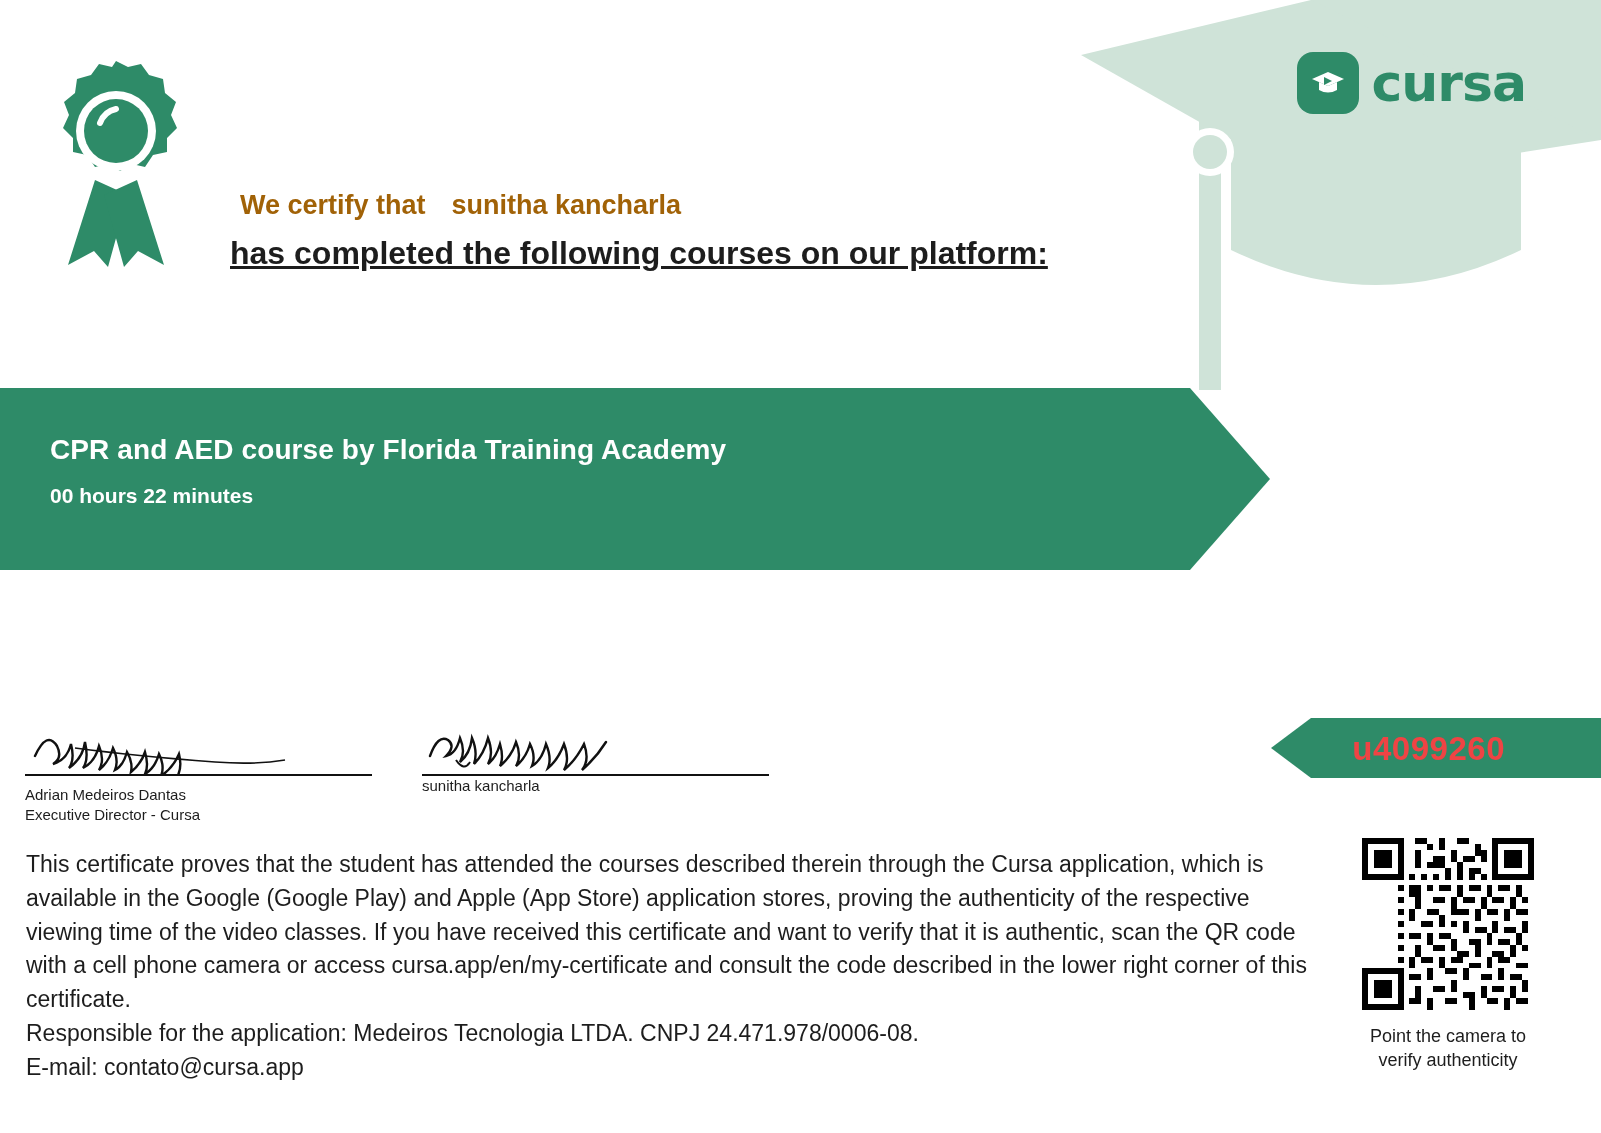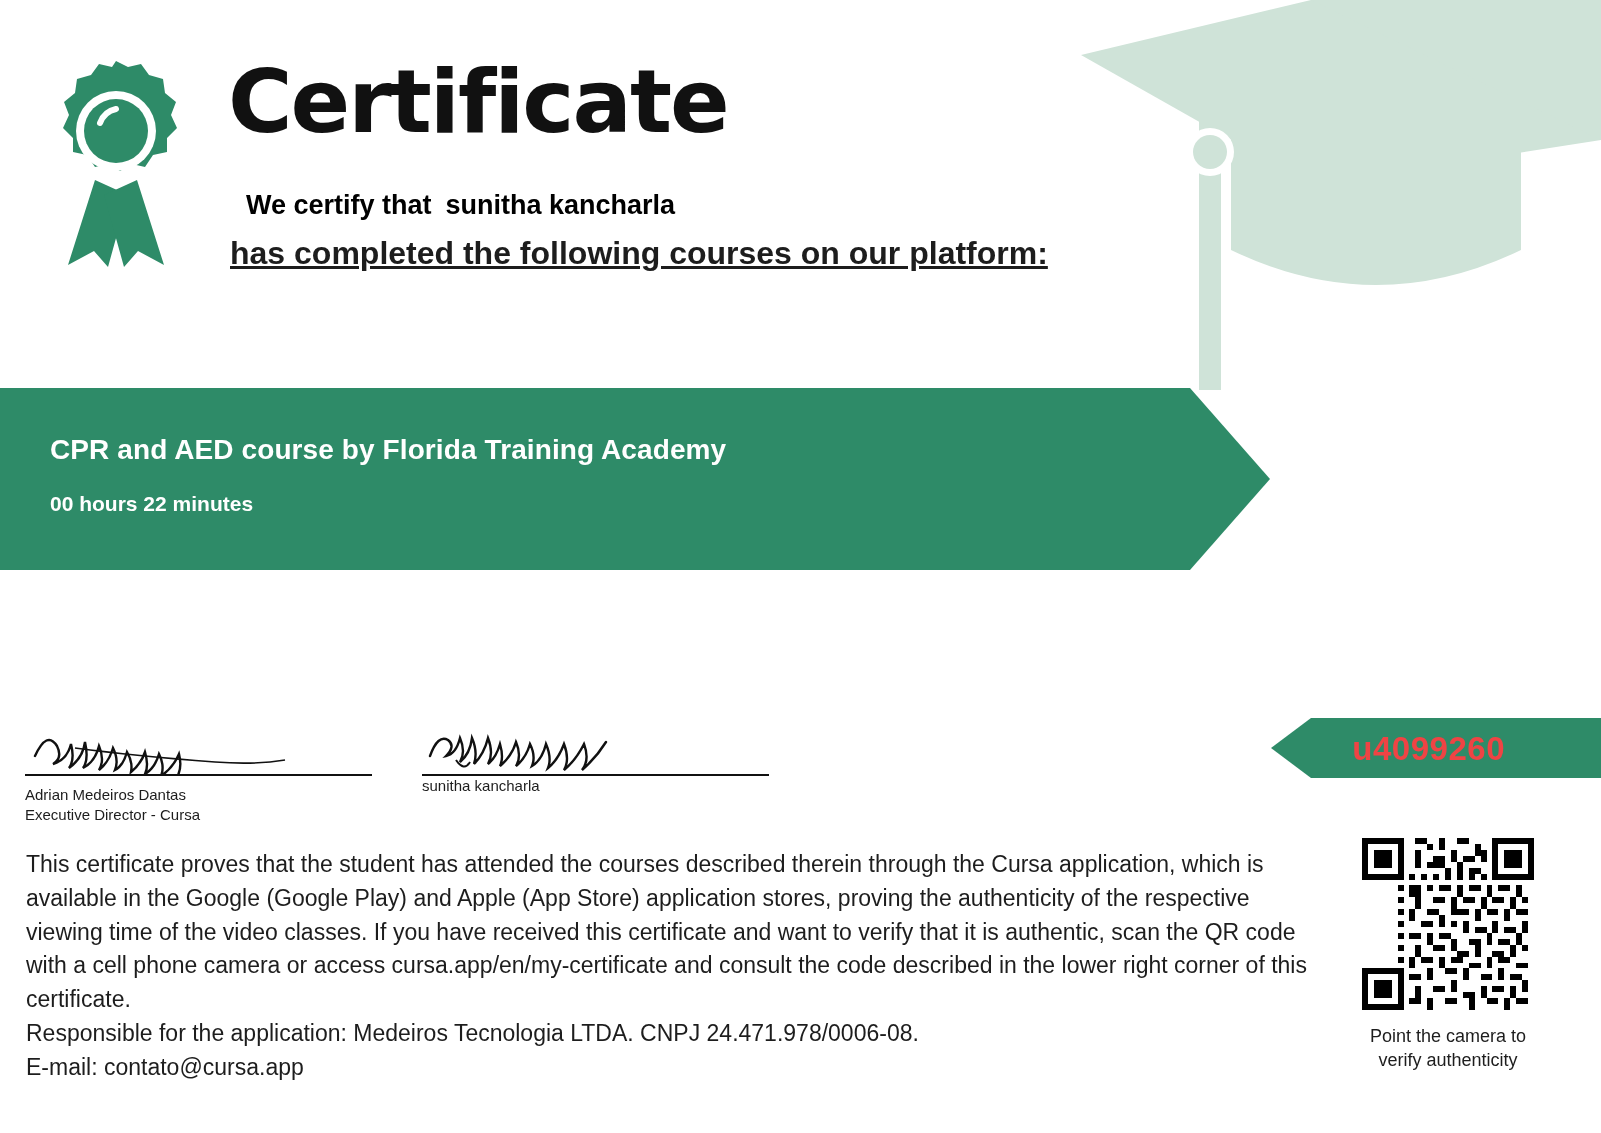--- a/index.html
+++ b/index.html
@@ -68,27 +68,27 @@
     left: 228px;
     top: 50px;
     font-size: 88px;
     font-weight: 800;
     letter-spacing: -2px;
     color: #111111;
     font-family: "DejaVu Sans", sans-serif;
   }
   .certify-line {
     position: absolute;
-    left: 246px;
+    left: 240px;
     top: 190px;
     font-size: 27px;
     font-weight: 700;
-    color: #000000;
+    color: #a16207;
     display: flex;
-    gap: 14px;
+    gap: 26px;
   }
   .certify-line .student {
     font-weight: 700;
   }
   .completed-line {
     position: absolute;
     left: 230px;
     top: 235px;
     font-size: 32px;
     font-weight: 700;
@@ -113,21 +113,21 @@
     left: 50px;
     top: 46px;
     color: #ffffff;
   }
   .course-name {
     font-size: 28px;
     font-weight: 700;
     letter-spacing: 0.1px;
   }
   .course-duration {
-    margin-top: 26px;
+    margin-top: 18px;
     font-size: 21px;
     font-weight: 600;
   }
 
   
   .sig-block {
     position: absolute;
     font-size: 15px;
     color: #1d1d1d;
     line-height: 1.35;
@@ -200,33 +200,42 @@
     <svg width="620" height="400" viewBox="0 0 620 400" xmlns="http://www.w3.org/2000/svg">
       <polygon points="100,55 330,0 620,0 620,140 330,185" fill="#cfe3d8"></polygon>
       <polygon points="330,0 620,0 620,140" fill="#cfe3d8"></polygon>
       <path d="M250 95 L540 95 L540 250 Q395 320 250 250 Z" fill="#cfe3d8"></path>
       <rect x="218" y="100" width="22" height="290" fill="#cfe3d8"></rect>
       <circle cx="229" cy="152" r="24" fill="#ffffff"></circle>
       <circle cx="229" cy="152" r="17" fill="#cfe3d8"></circle>
     </svg>
   </div>
 
+  <div class="logo">
+    <span class="logo-mark">
+      <svg width="40" height="40" viewBox="0 0 40 40" xmlns="http://www.w3.org/2000/svg">
+        <path d="M4 16 L20 9 L36 16 L20 23 Z" fill="#ffffff"></path>
+        <path d="M11 19 L11 27 Q20 32 29 27 L29 19 L20 23 Z" fill="#ffffff"></path>
+        <polygon points="16,14 24,18 16,22" fill="#2e8b68"></polygon>
+      </svg>
+    </span>
+    <span class="logo-text">cursa</span>
+  </div>
 
   <div class="seal">
     <svg width="150" height="215" viewBox="0 0 150 215" xmlns="http://www.w3.org/2000/svg">
       <path d="M53 125 L26 210 L52 196 L66 212 L86 140 Z" fill="#2e8b68"></path>
       <path d="M95 125 L122 210 L96 196 L82 212 L62 140 Z" fill="#2e8b68"></path>
       <path d="M74 6 l12 6 13 -3 8 11 14 4 2 14 11 9 -5 13 6 13 -10 10 0 14 -14 3 -8 12 -13 -3 -12 7 -12 -7 -13 3 -8 -12 -14 -3 0 -14 -10 -10 6 -13 -5 -13 11 -9 2 -14 14 -4 8 -11 13 3 z" fill="#2e8b68"></path>
       <circle cx="74" cy="76" r="40" fill="#ffffff"></circle>
       <circle cx="74" cy="76" r="32" fill="#2e8b68"></circle>
       <path d="M58 68 a22 22 0 0 1 16 -14" stroke="#ffffff" stroke-width="6" fill="none" stroke-linecap="round"></path>
     </svg>
   </div>
 
-  <div class="title">Certificate</div>
 
   <div class="certify-line">
     <span>We certify that</span>
     <span class="student">sunitha kancharla</span>
   </div>
 
   <div class="completed-line">has completed the following courses on our platform:</div>
 
   <div class="band">
     <svg class="band-bg" width="1270" height="182" viewBox="0 0 1270 182" preserveAspectRatio="none" xmlns="http://www.w3.org/2000/svg">

